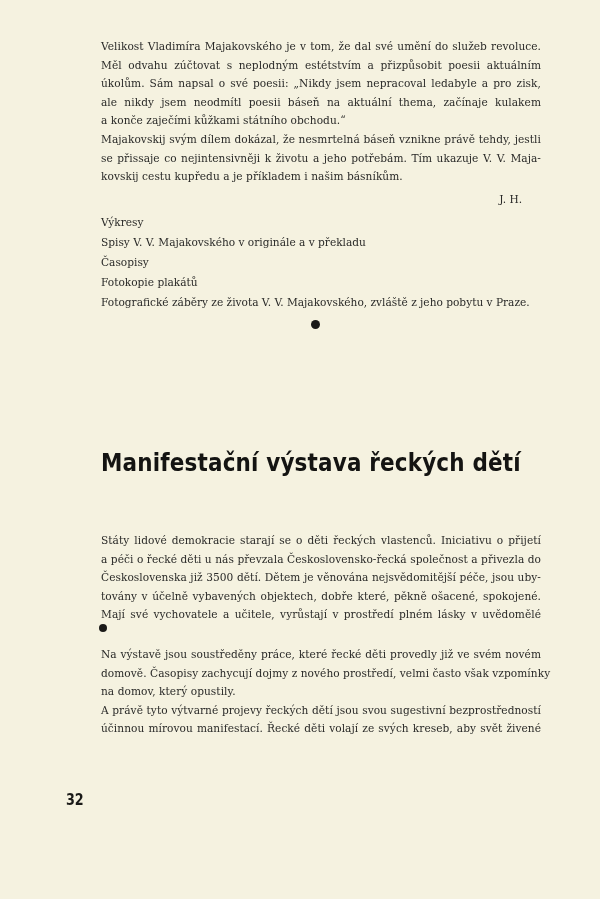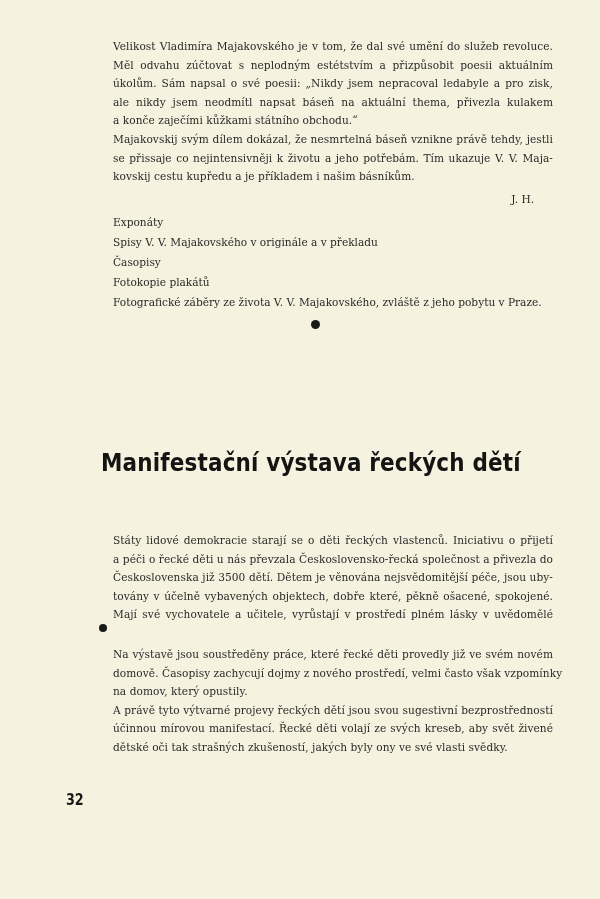--- a/index.html
+++ b/index.html
@@ -5,21 +5,21 @@
   html, body { margin: 0; padding: 0; }
   body {
     width: 600px; height: 899px;
     background: #f5f2e0;
     position: relative;
     overflow: hidden;
     font-family: "DejaVu Serif", "Liberation Serif", serif;
     color: #2a2a28;
   }
   .page { position: absolute; left: 0; top: 0; width: 600px; height: 899px; }
-  .block { position: absolute; left: 113px; width: 440px; }
+  .block { position: absolute; left: 101px; width: 440px; }
   .p {
     font-size: 10.6px;
     line-height: 18.6px;
     text-align: justify;
     margin: 0;
     letter-spacing: 0.05px;
   }
   .p .line { display: block; text-align: justify; text-align-last: justify; white-space: nowrap; }
   .p .line.last { text-align-last: left; }
   .sig { text-align: right; padding-right: 15px; font-size: 10.6px; line-height: 18.6px; margin: 4px; }
@@ -51,31 +51,31 @@
 </head>
 <body>
 
 <div class="page">
 
   <div class="block" style="top:37px;">
     <p class="p">
       <span class="line">Velikost Vladimíra Majakovského je v tom, že dal své umění do služeb revoluce.</span>
       <span class="line">Měl odvahu zúčtovat s neplodným estétstvím a přizpůsobit poesii aktuálním</span>
       <span class="line">úkolům. Sám napsal o své poesii: „Nikdy jsem nepracoval ledabyle a pro zisk,</span>
-      <span class="line">ale nikdy jsem neodmítl napsat báseň na aktuální thema, přivezla kulakem</span>
+      <span class="line">ale nikdy jsem neodmítl poesii báseň na aktuální thema, začínaje kulakem</span>
       <span class="line last">a konče zaječími kůžkami státního obchodu.“</span>
     </p>
     <p class="p">
       <span class="line">Majakovskij svým dílem dokázal, že nesmrtelná báseň vznikne právě tehdy, jestli</span>
       <span class="line">se přissaje co nejintensivněji k životu a jeho potřebám. Tím ukazuje V. V. Maja-</span>
       <span class="line last">kovskij cestu kupředu a je příkladem i našim básníkům.</span>
     </p>
     <p class="sig">J. H.</p>
     <ul class="list">
-      <li>Exponáty</li>
+      <li>Výkresy</li>
       <li>Spisy V. V. Majakovského v originále a v překladu</li>
       <li>Časopisy</li>
       <li>Fotokopie plakátů</li>
       <li>Fotografické záběry ze života V. V. Majakovského, zvláště z jeho pobytu v Praze.</li>
     </ul>
   </div>
 
   <div class="dot" style="left:311px; top:320px;"></div>
 
   <div class="heading">Manifestační výstava řeckých dětí</div>
@@ -94,18 +94,17 @@
 
   <div class="block" style="top:645px;">
     <p class="p">
       <span class="line">Na výstavě jsou soustředěny práce, které řecké děti provedly již ve svém novém</span>
       <span class="line">domově. Časopisy zachycují dojmy z nového prostředí, velmi často však vzpomínky</span>
       <span class="line last">na domov, který opustily.</span>
     </p>
     <p class="p">
       <span class="line">A právě tyto výtvarné projevy řeckých dětí jsou svou sugestivní bezprostředností</span>
       <span class="line">účinnou mírovou manifestací. Řecké děti volají ze svých kreseb, aby svět živené</span>
-      <span class="line last">dětské oči tak strašných zkušeností, jakých byly ony ve své vlasti svědky.</span>
     </p>
   </div>
 
   <div class="pagenum">32</div>
 </div>
 
 </body></html>

